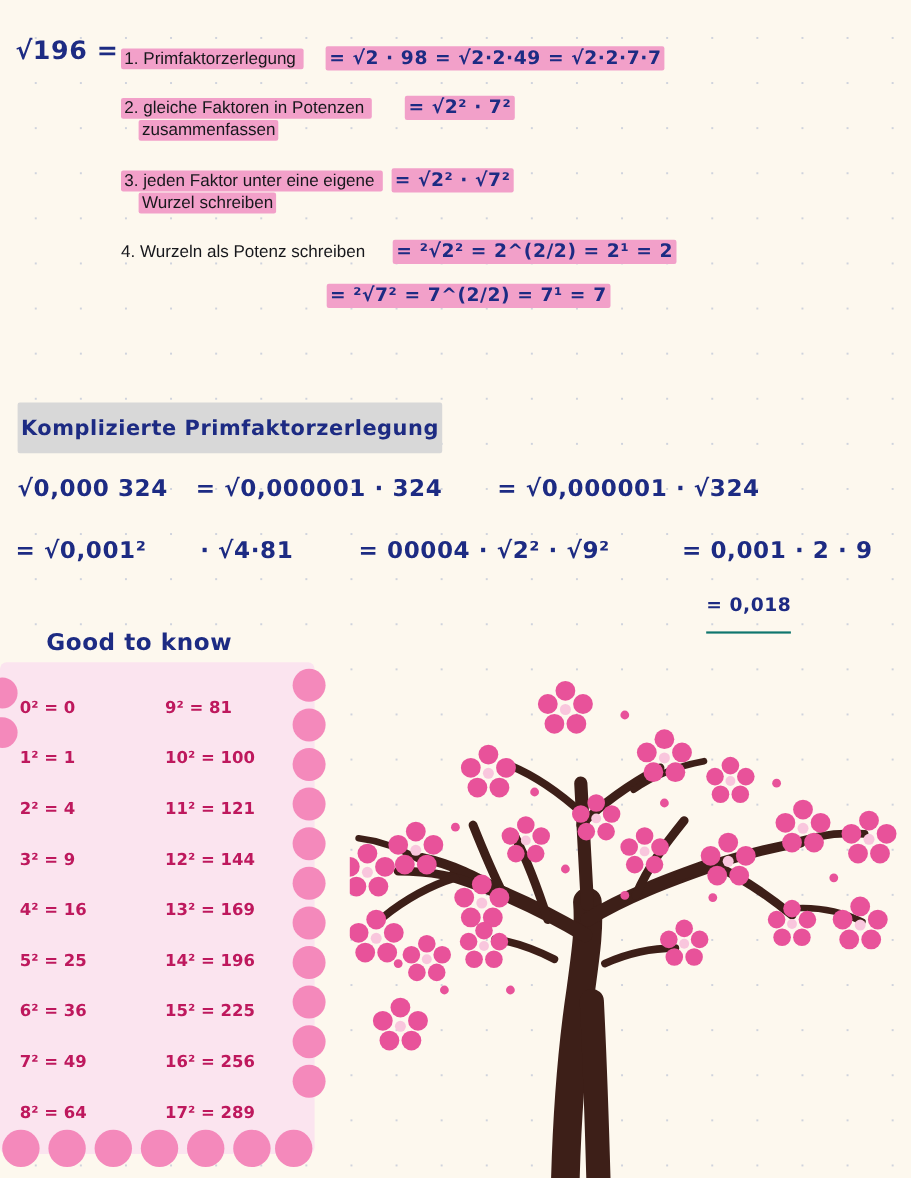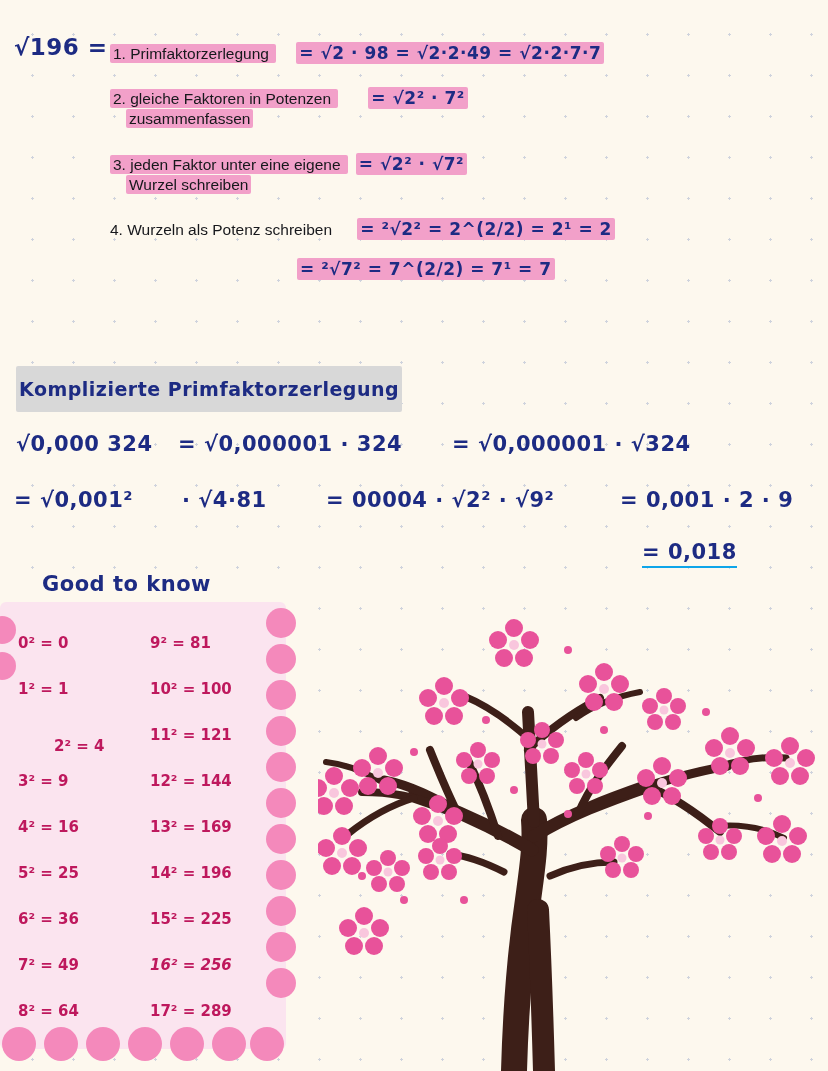--- a/index.html
+++ b/index.html
@@ -111,21 +111,21 @@
 
   <div class="abs hand" style="left:16px;top:432px;font-size:21px;">√0,000 324</div>
   <div class="abs hand" style="left:178px;top:432px;font-size:21px;">= √0,000001 · 324</div>
   <div class="abs hand" style="left:452px;top:432px;font-size:21px;">= √0,000001 · √324</div>
 
   <div class="abs hand" style="left:14px;top:488px;font-size:21px;">= √0,001²</div>
   <div class="abs hand" style="left:182px;top:488px;font-size:21px;">· √4·81</div>
   <div class="abs hand" style="left:326px;top:488px;font-size:21px;">= 00004 · √2² · √9²</div>
   <div class="abs hand" style="left:620px;top:488px;font-size:21px;">= 0,001 · 2 · 9</div>
 
-  <div class="abs hand" style="left:642px;top:540px;font-size:21px;border-bottom:2px solid #0ea5e9;padding-bottom:2px;">= 0,018</div>
+  <div class="abs hand" style="left:642px;top:540px;font-size:17px;border-bottom:2px solid #0f766e;padding-bottom:14px;">= 0,018</div>
 
   <div class="abs hand" style="left:42px;top:572px;font-size:21px;">Good to know</div>
 
   <div id="gtk">
 
     <div class="scallop" style="right:-10px;top:6px;width:30px;height:30px;"></div>
     <div class="scallop" style="right:-10px;top:42px;width:30px;height:30px;"></div>
     <div class="scallop" style="right:-10px;top:78px;width:30px;height:30px;"></div>
     <div class="scallop" style="right:-10px;top:114px;width:30px;height:30px;"></div>
     <div class="scallop" style="right:-10px;top:150px;width:30px;height:30px;"></div>
@@ -143,36 +143,36 @@
     <div class="scallop" style="left:170px;bottom:-12px;width:34px;height:34px;"></div>
     <div class="scallop" style="left:212px;bottom:-12px;width:34px;height:34px;"></div>
     <div class="scallop" style="left:250px;bottom:-12px;width:34px;height:34px;"></div>
 
     <div class="scallop" style="left:-12px;top:14px;width:28px;height:28px;"></div>
     <div class="scallop" style="left:-12px;top:50px;width:28px;height:28px;"></div>
 
     <div id="gtkinner">
       <div class="gcell" style="left:18px;top:32px;">0² = 0</div>
       <div class="gcell" style="left:18px;top:78px;">1² = 1</div>
-      <div class="gcell" style="left:18px;top:135px;margin-left:36px;">2² = 4</div>
+      <div class="gcell" style="left:18px;top:124px;">2² = 4</div>
       <div class="gcell" style="left:18px;top:170px;">3² = 9</div>
       <div class="gcell" style="left:18px;top:216px;">4² = 16</div>
       <div class="gcell" style="left:18px;top:262px;">5² = 25</div>
       <div class="gcell" style="left:18px;top:308px;">6² = 36</div>
       <div class="gcell" style="left:18px;top:354px;">7² = 49</div>
       <div class="gcell" style="left:18px;top:400px;">8² = 64</div>
 
       <div class="gcell" style="left:150px;top:32px;">9² = 81</div>
       <div class="gcell" style="left:150px;top:78px;">10² = 100</div>
       <div class="gcell" style="left:150px;top:124px;">11² = 121</div>
       <div class="gcell" style="left:150px;top:170px;">12² = 144</div>
       <div class="gcell" style="left:150px;top:216px;">13² = 169</div>
       <div class="gcell" style="left:150px;top:262px;">14² = 196</div>
       <div class="gcell" style="left:150px;top:308px;">15² = 225</div>
-      <div class="gcell" style="left:150px;top:354px;font-style:italic;">16² = 256</div>
+      <div class="gcell" style="left:150px;top:354px;">16² = 256</div>
       <div class="gcell" style="left:150px;top:400px;">17² = 289</div>
     </div>
   </div>
 
   <div id="tree">
     <svg width="510" height="471" viewBox="0 0 510 471" xmlns="http://www.w3.org/2000/svg">
       <g stroke="#3d1f18" stroke-linecap="round" fill="none">
 
         <path d="M196 471 C198 400 204 340 210 300 C214 270 218 245 216 220" stroke-width="26"></path>
         <path d="M226 471 C224 400 222 350 220 310" stroke-width="22"></path>

